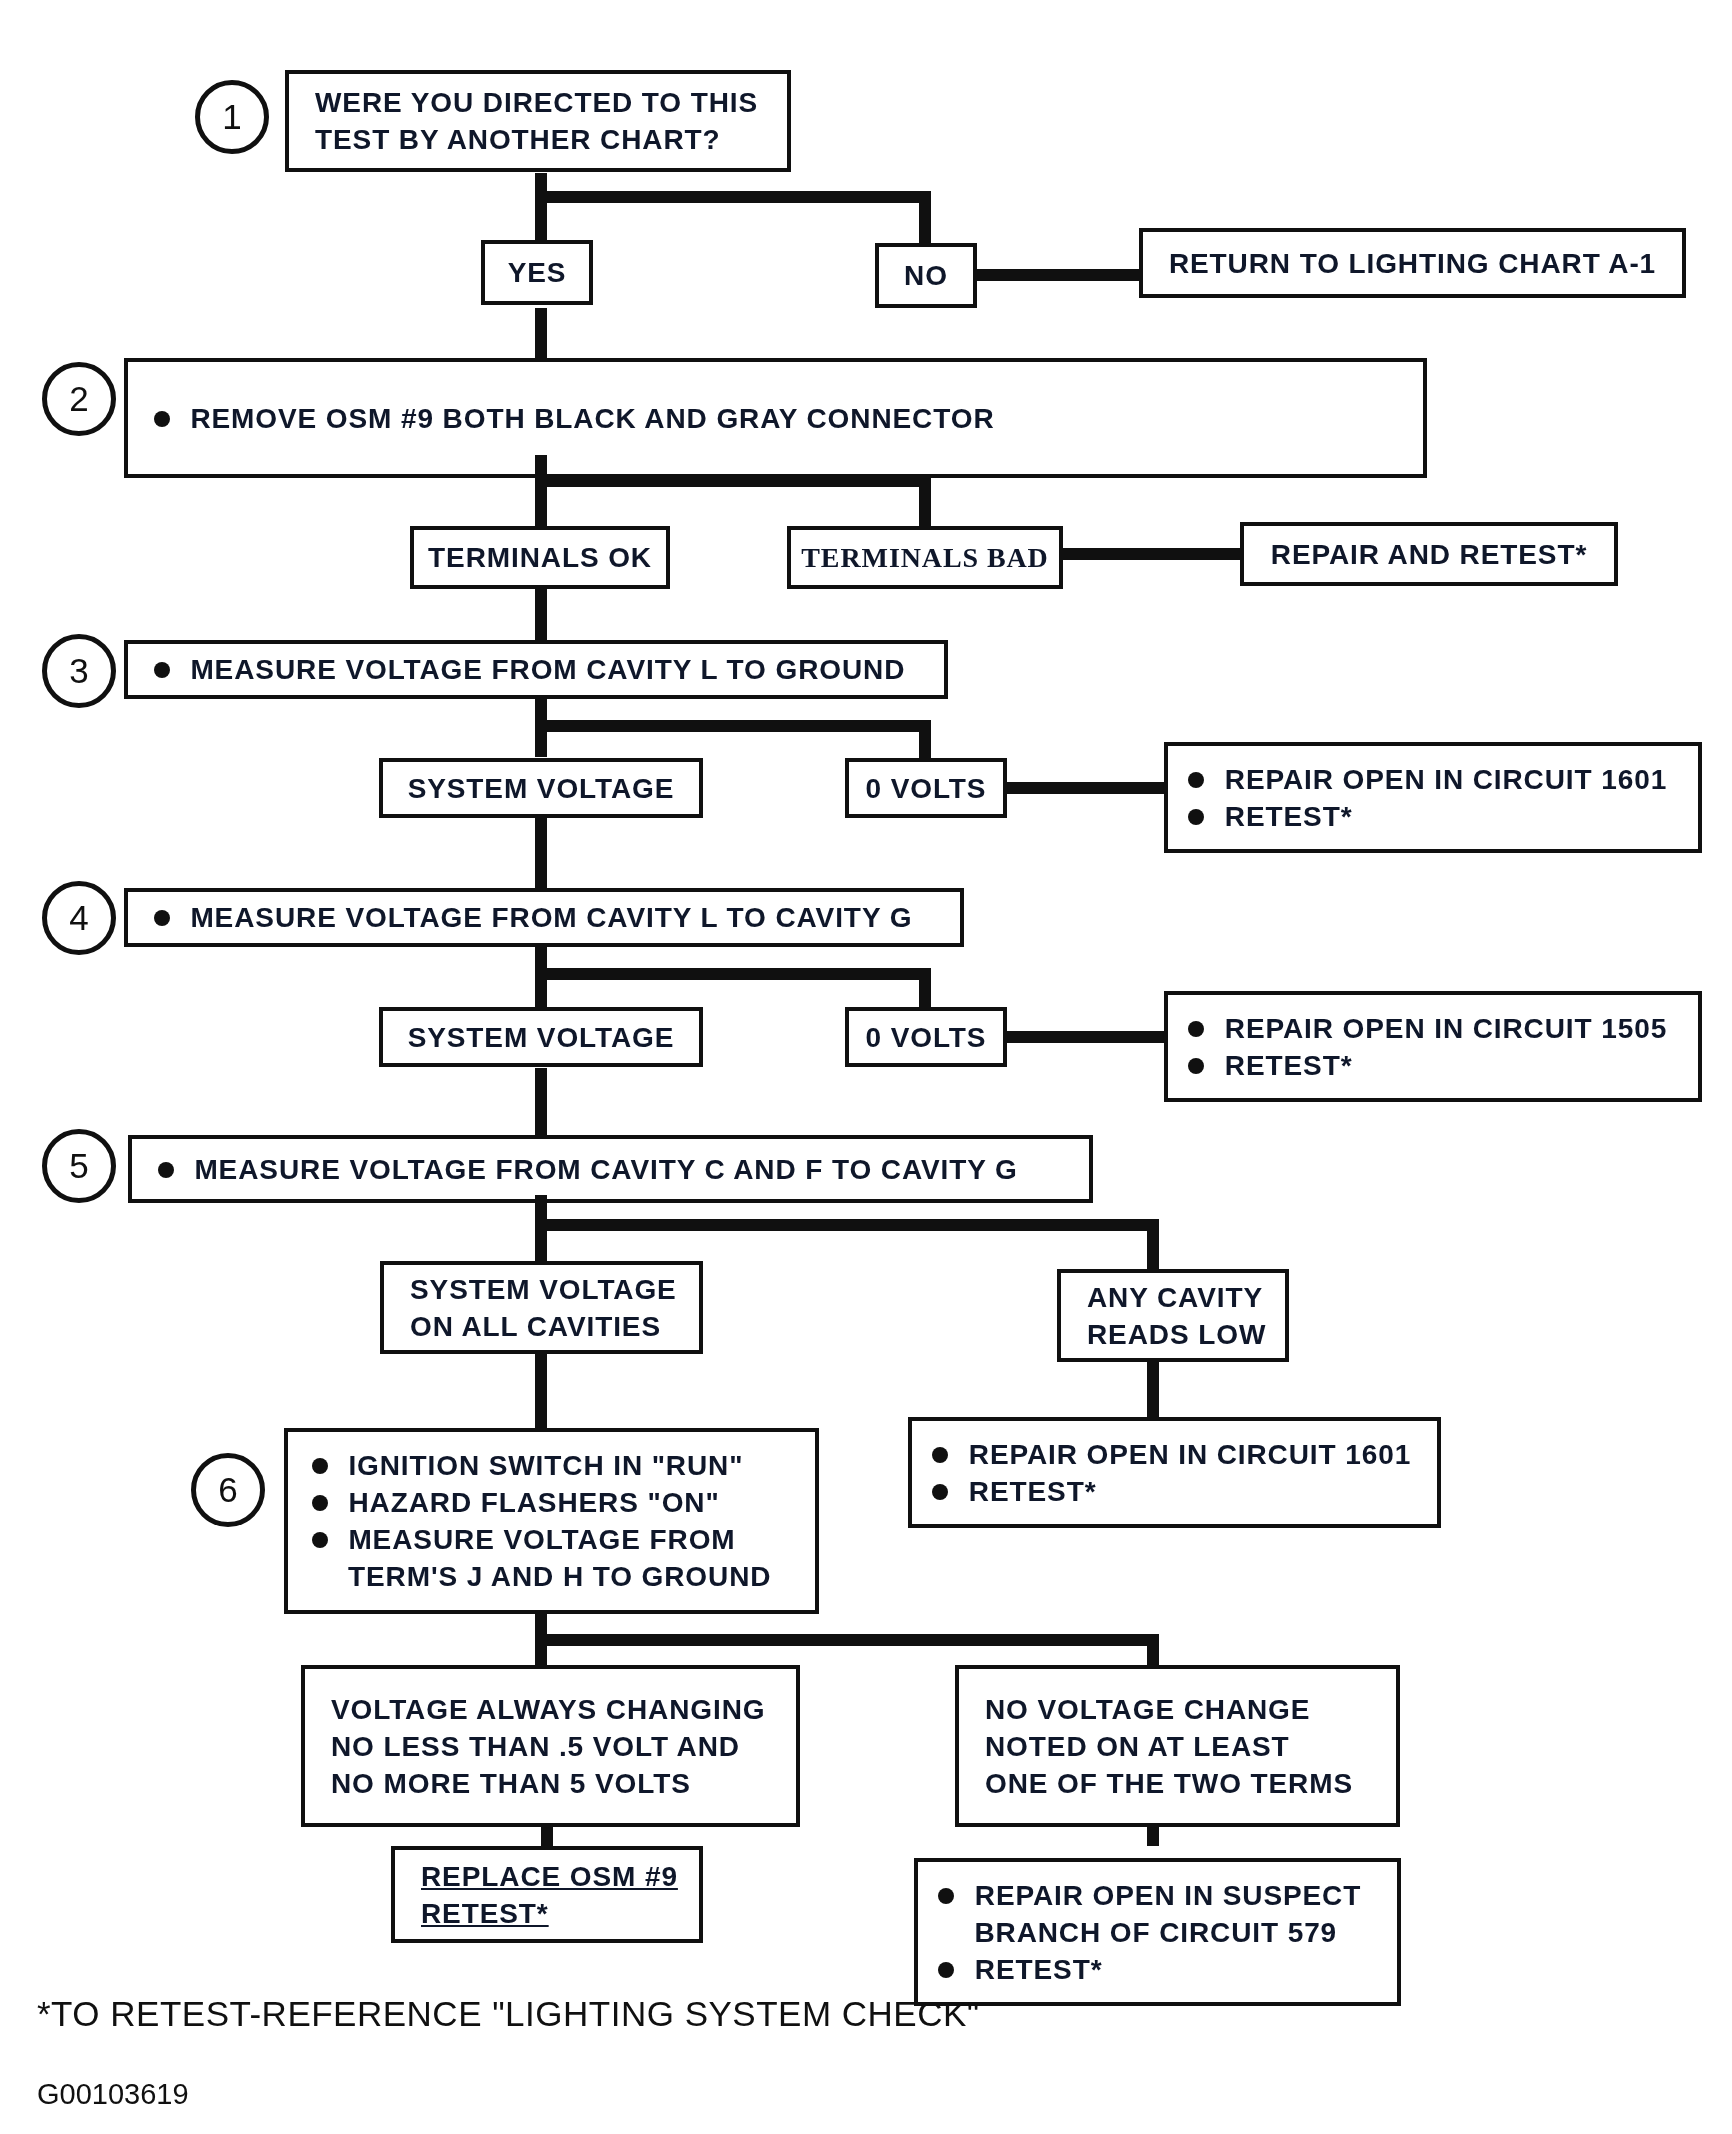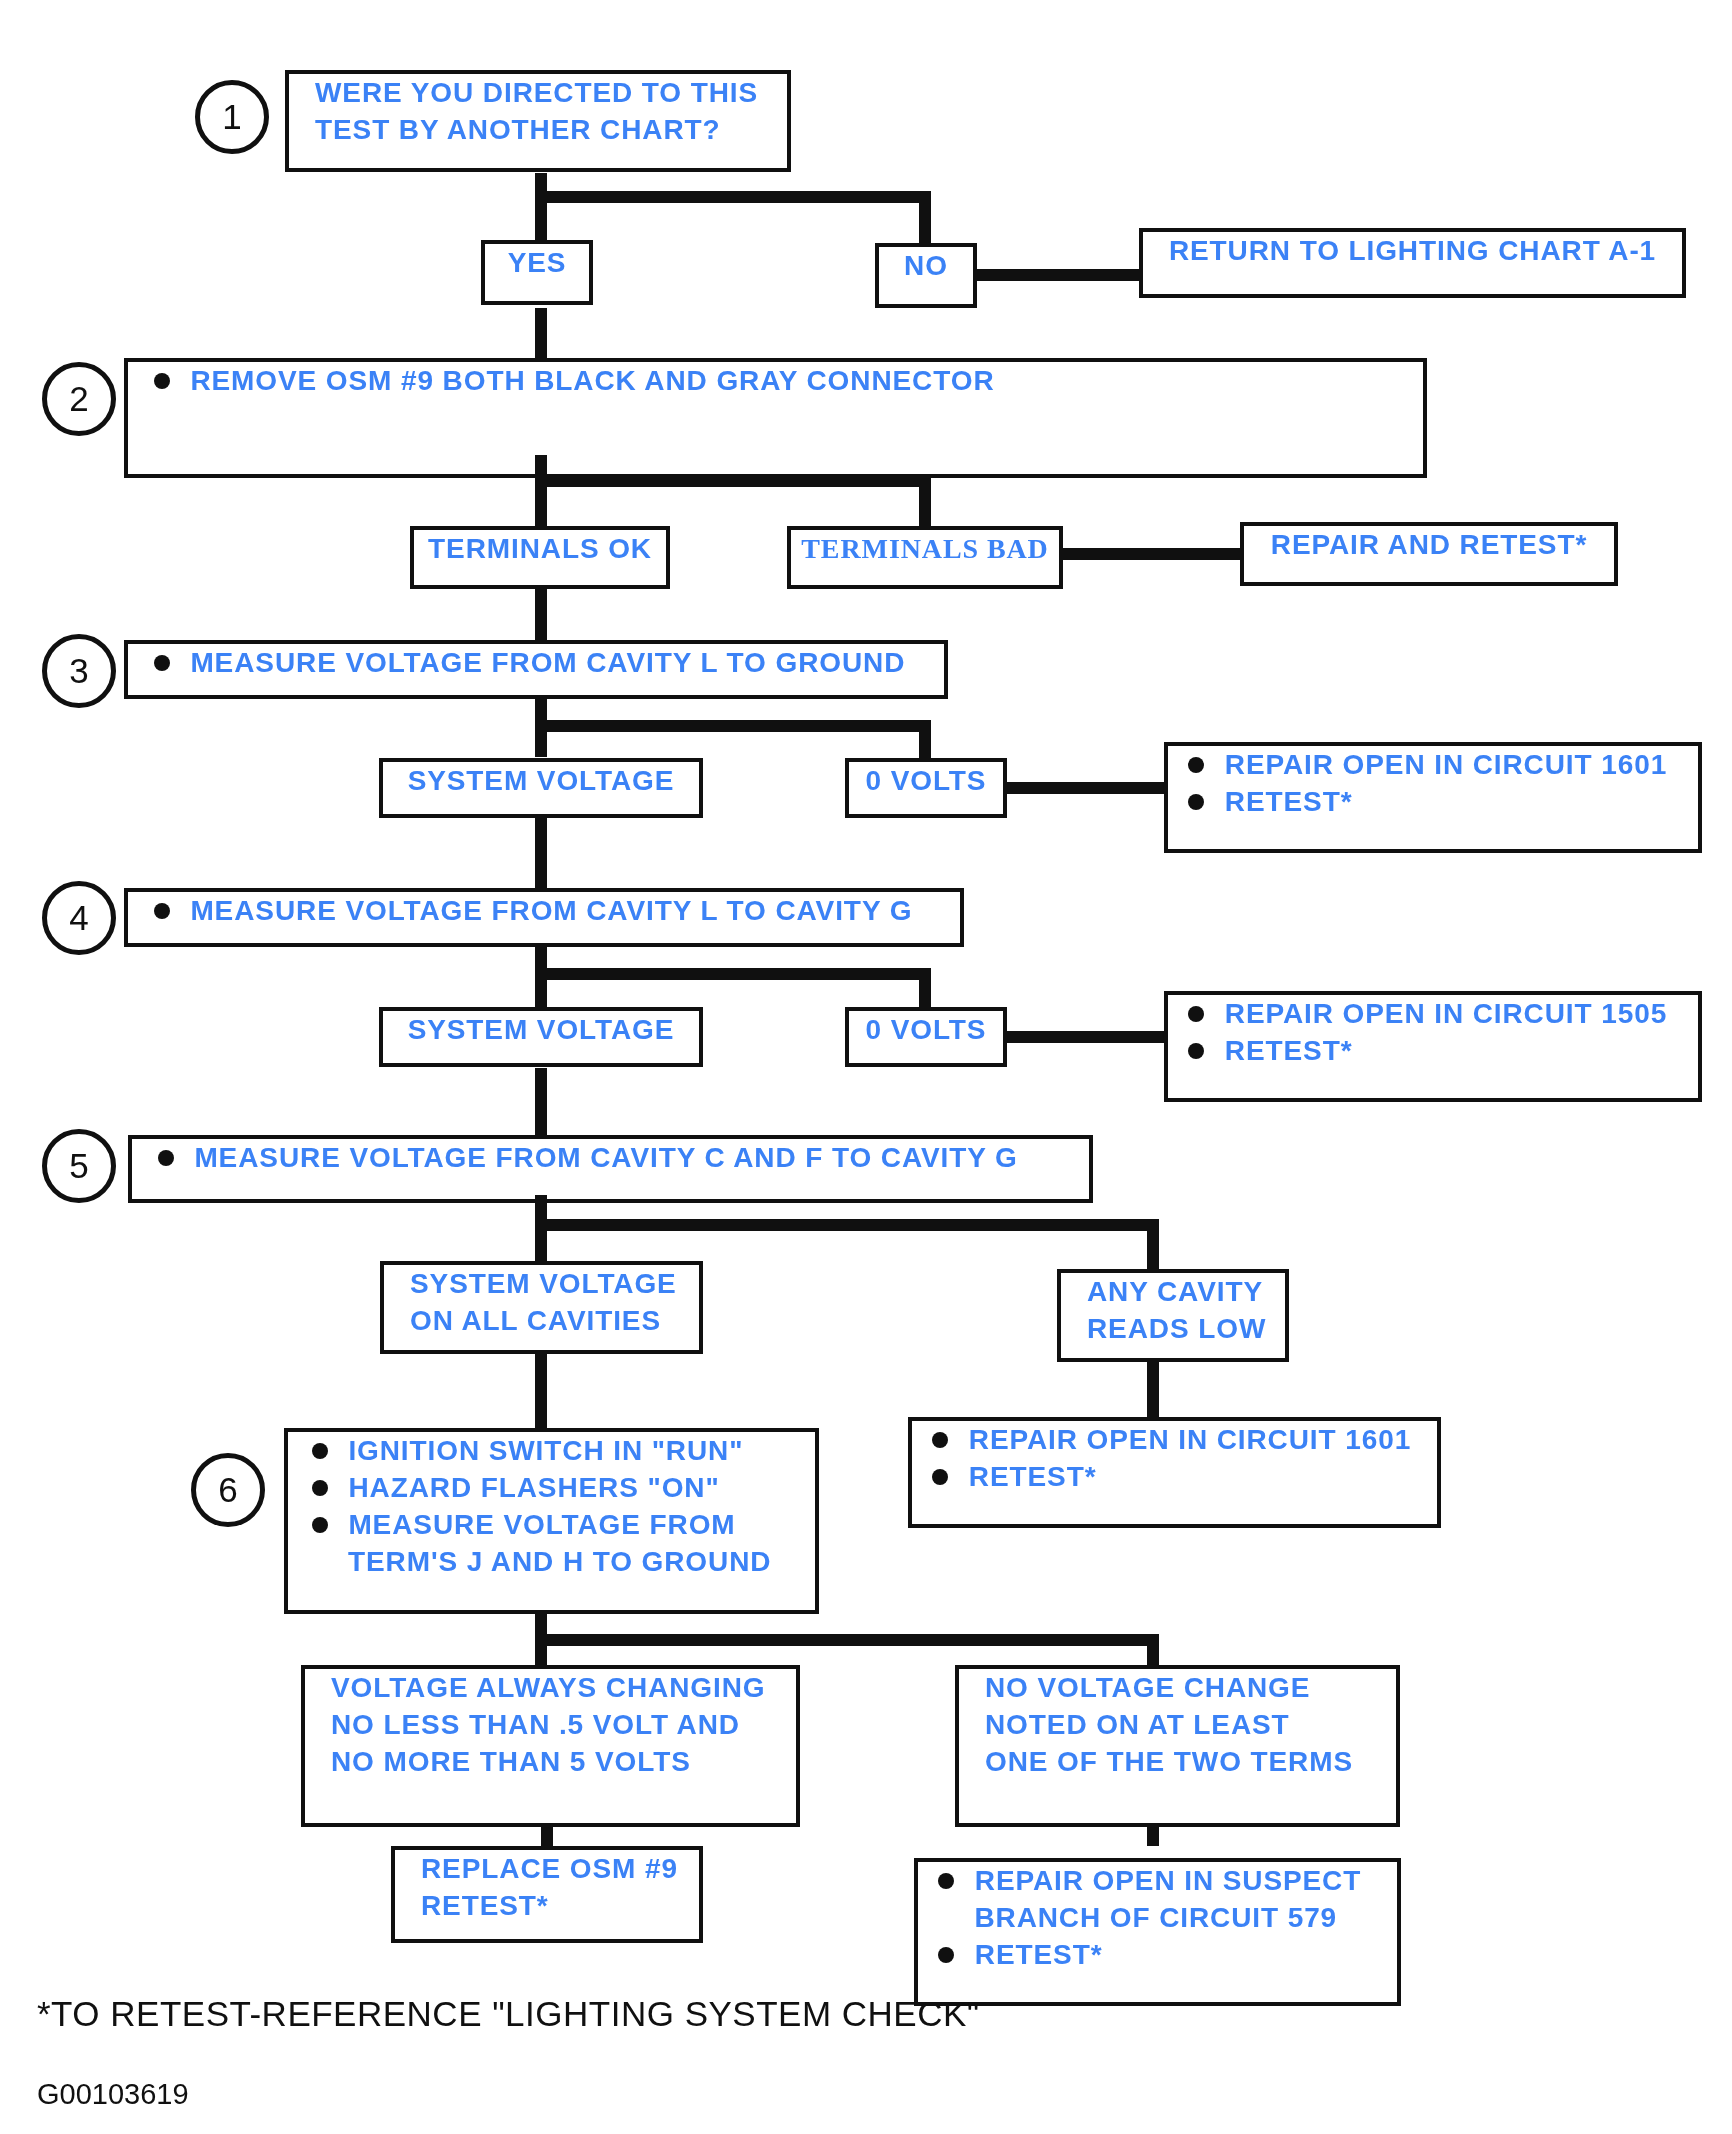--- a/index.html
+++ b/index.html
@@ -2,22 +2,22 @@
 <html style="font-size:15px"><head>
 <meta charset="utf-8">
 <style>
   html,body{margin:0;padding:0;background:#ffffff;}
   .canvas{
     position:relative;width:1733px;height:2134px;background:#ffffff;
     font-family:"Liberation Sans", sans-serif;color:#101010;
   }
   .box{
     position:absolute;box-sizing:border-box;border:4.6px solid #101010;background:#ffffff;
-    font-size:28px;font-weight:700;letter-spacing:0.9px;line-height:37px;color:#3b82f6;
-    display:flex;flex-direction:column;justify-content:flex-start;
+    font-size:28px;font-weight:700;letter-spacing:0.9px;line-height:37px;color:#0f172a;
+    display:flex;flex-direction:column;justify-content:center;
   }
   .box.center{align-items:center;text-align:center;}
   .box.padleft{padding-left:26px;padding-right:9.3px;}
   .badge{
     position:absolute;box-sizing:border-box;width:74px;height:74px;border:5.6px solid #101010;
     border-radius:50%;background:#fff;display:flex;align-items:center;justify-content:center;
     font-size:35px;font-weight:400;color:#101010;
   }
   .vl{position:absolute;width:12px;background:#101010;}
   .hl{position:absolute;height:12px;background:#101010;}
@@ -222,21 +222,21 @@
   </div>
   <div class="box padleft" style="left:955px;top:1665px;width:445px;height:162px;">
     <div>NO VOLTAGE CHANGE</div>
     <div>NOTED ON AT LEAST</div>
     <div>ONE OF THE TWO TERMS</div>
   </div>
 
   <div class="vl" style="left:541px;top:1827px;height:18.6px;"></div>
   <div class="vl" style="left:1147px;top:1827px;height:18.6px;"></div>
 
-  <div class="box padleft" style="left:391px;top:1846px;width:312px;height:97px;">
+  <div class="box padleft" style="left:391px;top:1846px;width:312px;height:97px;text-decoration:underline;">
     <div>REPLACE OSM #9</div>
     <div>RETEST*</div>
   </div>
   <div class="box" style="left:914px;top:1846px;width:487px;height:148px;padding-left:20.4px;margin-top:12px;">
     <div class="brow">
       <span class="bullet"></span>
       <span>REPAIR OPEN IN SUSPECT</span>
     </div>
     <div class="cont">BRANCH OF CIRCUIT 579</div>
     <div class="brow">

